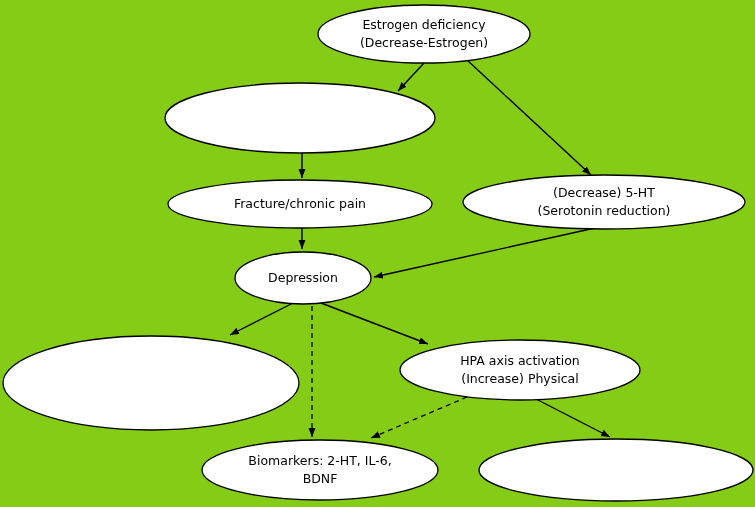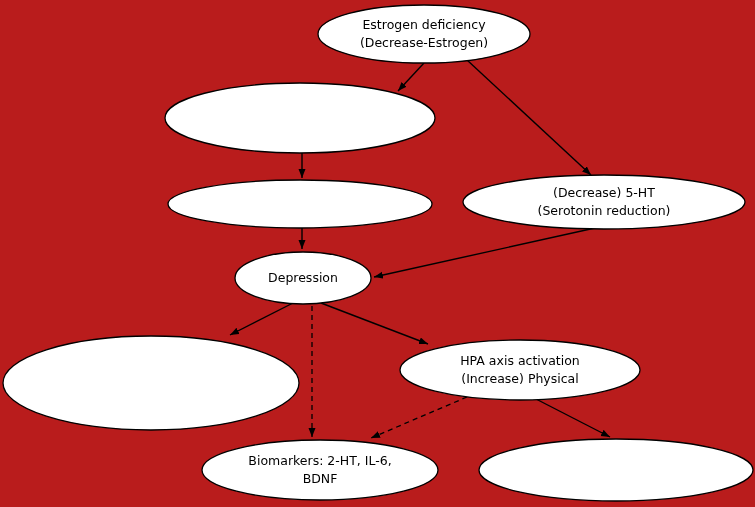--- a/index.html
+++ b/index.html
@@ -4,21 +4,21 @@
 <style>
   html, body {
     margin: 0;
     padding: 0;
     background: #ffffff;
   }
   .canvas {
     position: relative;
     width: 755px;
     height: 507px;
-    background: #b91c1c;
+    background: #84cc16;
     font-family: "DejaVu Sans", "Liberation Sans", sans-serif;
     overflow: hidden;
   }
   .diagram-svg {
     position: absolute;
     left: 0;
     top: 0;
   }
   .node-label {
     position: absolute;
@@ -62,20 +62,21 @@
     <ellipse cx="151" cy="383" rx="148" ry="47" fill="#fff" stroke="#000" stroke-width="1.3"></ellipse>
     <ellipse cx="520" cy="370" rx="120" ry="30" fill="#fff" stroke="#000" stroke-width="1.3"></ellipse>
     <ellipse cx="320" cy="470" rx="118" ry="30" fill="#fff" stroke="#000" stroke-width="1.3"></ellipse>
     <ellipse cx="616" cy="470" rx="137" ry="31" fill="#fff" stroke="#000" stroke-width="1.3"></ellipse>
   </svg>
 
   <div class="node-label" style="left:424px; top:34px;  width:190px;">Estrogen deficiency
 (Decrease-Estrogen)</div>
 
 
+  <div class="node-label" style="left:300px; top:204px; width:240px;">Fracture/chronic pain</div>
 
   <div class="node-label" style="left:604px; top:202px; width:250px;">(Decrease) 5-HT
 (Serotonin reduction)</div>
 
   <div class="node-label" style="left:303px; top:278px; width:125px;">Depression</div>
 
 
   <div class="node-label" style="left:520px; top:370px; width:220px;">HPA axis activation
 (Increase) Physical</div>
 

